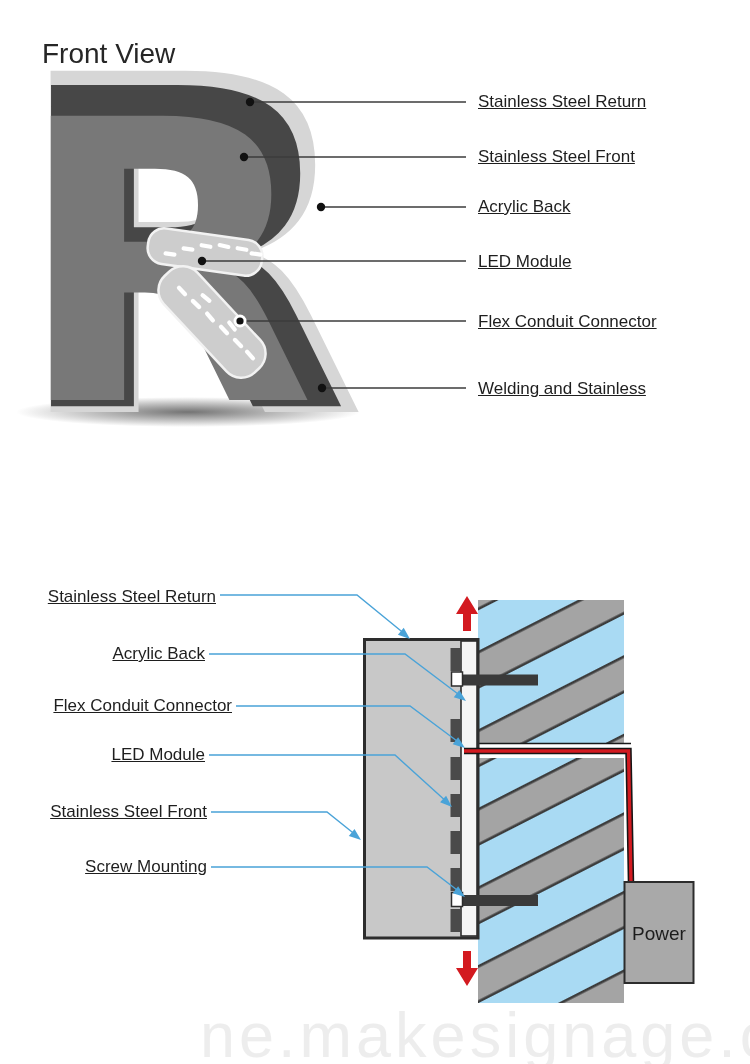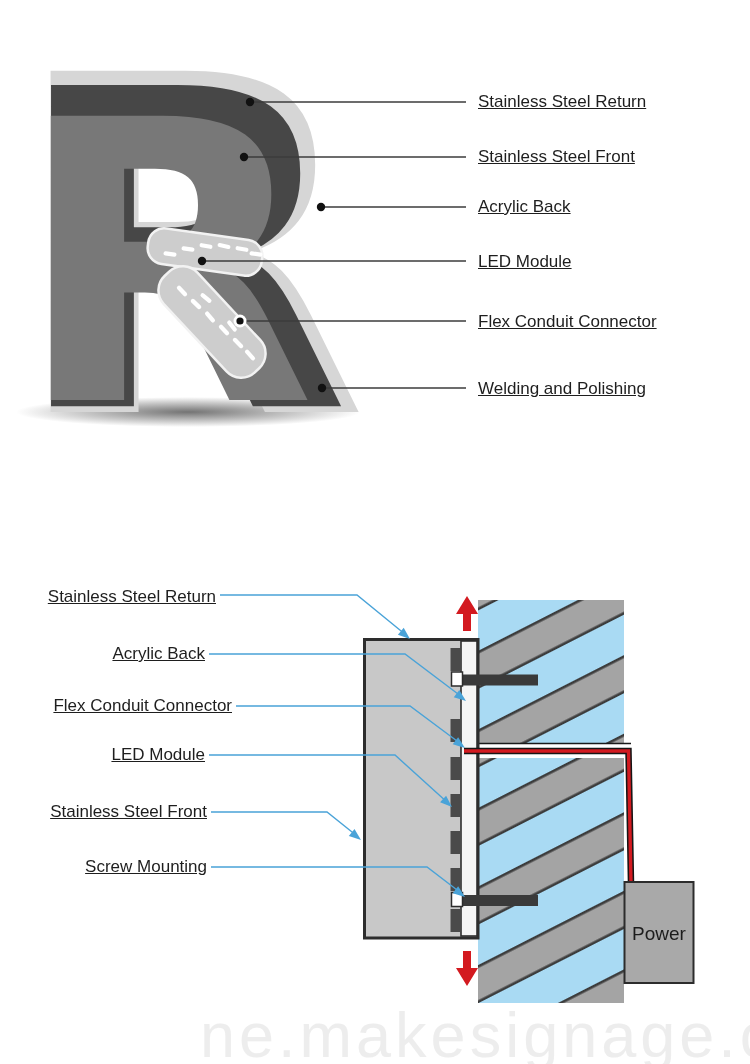--- a/index.html
+++ b/index.html
@@ -14,20 +14,21 @@
   #wall-label{position:absolute;left:440px;top:1012px;width:224px;text-align:center;
               font-size:17.5px;color:#262626;z-index:30;}
   #watermark{position:absolute;left:200px;top:999px;font-size:63px;font-weight:300;
              letter-spacing:4px;color:rgba(235,235,235,0.92);white-space:nowrap;z-index:40;}
 </style>
 </head>
 <body>
 
 <div id="page">
 
+  <div class="title" style="left:42px;top:38px;">Front View</div>
 
   <svg id="front-svg" width="750" height="430" viewBox="0 0 750 430">
     <defs>
       <radialGradient id="shadowG">
         <stop offset="0" stop-color="#3d3d3d" stop-opacity="0.72"></stop>
         <stop offset="0.62" stop-color="#3d3d3d" stop-opacity="0.28"></stop>
         <stop offset="1" stop-color="#3d3d3d" stop-opacity="0"></stop>
       </radialGradient>
     </defs>
 
@@ -77,21 +78,21 @@
       <circle cx="240" cy="291" r="3.6" fill="#111"></circle>
       <circle cx="322" cy="358" r="4.2" fill="#111"></circle>
     </g>
   </svg>
 
   <div class="lbl" style="left:478px;top:92px;">Stainless Steel Return</div>
   <div class="lbl" style="left:478px;top:147px;">Stainless Steel Front</div>
   <div class="lbl" style="left:478px;top:197px;">Acrylic Back</div>
   <div class="lbl" style="left:478px;top:252px;">LED Module</div>
   <div class="lbl" style="left:478px;top:312px;">Flex Conduit Connector</div>
-  <div class="lbl" style="left:478px;top:379px;">Welding and Polishing</div>
+  <div class="lbl" style="left:478px;top:379px;">Welding and Stainless</div>
 
 
   <div class="lbl lbl-r" style="left:6px;top:587px;">Stainless Steel Return</div>
   <div class="lbl lbl-r" style="left:-5px;top:644px;">Acrylic Back</div>
   <div class="lbl lbl-r" style="left:22px;top:696px;">Flex Conduit Connector</div>
   <div class="lbl lbl-r" style="left:-5px;top:745px;">LED Module</div>
   <div class="lbl lbl-r" style="left:-3px;top:802px;">Stainless Steel Front</div>
   <div class="lbl lbl-r" style="left:-3px;top:857px;">Screw Mounting</div>
 
   <svg id="side-svg" width="750" height="504" viewBox="0 0 750 504">

